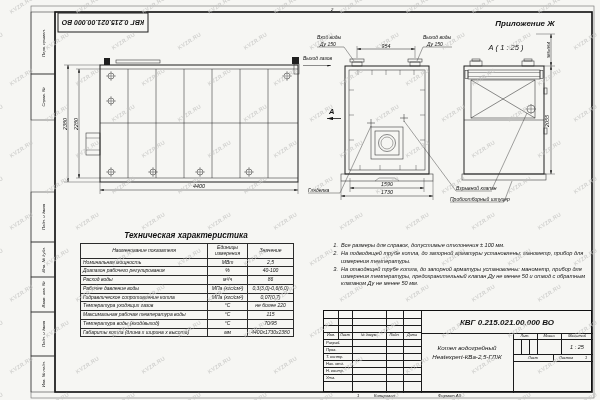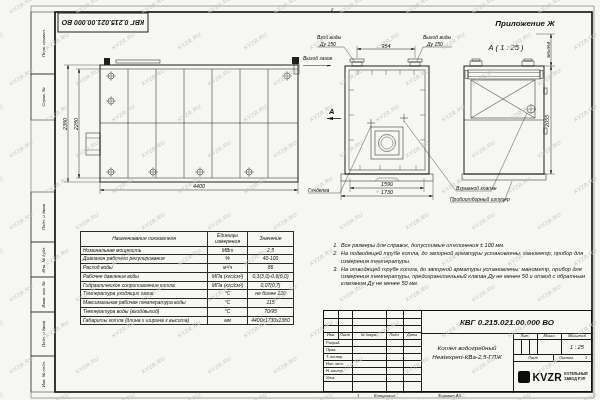--- a/index.html
+++ b/index.html
@@ -268,20 +268,21 @@
 
     <g>
       <path class="sXT" d="M544,174 H555"></path>
       <line x1="551" y1="66" x2="551" y2="174" class="sDim" marker-start="url(#ar)" marker-end="url(#ar)"></line>
       <text class="tDim" transform="rotate(-90,549.3,121)" x="549.3" y="121" text-anchor="middle">2055</text>
     </g>
   </g>
 </svg>
 
 <div class="abs" id="spec-wrap">
+  <div id="spec-title">Техническая характеристика</div>
   <table id="spec-table">
     <colgroup>
         <col class="n">
         <col class="u">
         <col class="v">
       </colgroup>
     <tbody>
         <tr>
       <th>Наименование показателя</th>
       <th>Единицы измерения</th>
@@ -400,28 +401,20 @@
 
   <div class="tbt" style="left:189px;top:23.3px;width:24px">Лит.</div>
   <div class="tbt" style="left:213px;top:23.3px;width:24px">Масса</div>
   <div class="tbt" style="left:237px;top:23.3px;width:32px">Масштаб</div>
   <div class="tbt tb-scale">1 : 25</div>
 
   <div class="tbt" style="left:189px;top:44.5px;width:40px">Лист</div>
   <div class="tbt" style="left:229px;top:44.5px;width:26px">Листов</div>
   <div class="tbt" style="left:257px;top:44.5px;width:10px">1</div>
 
-  <div class="tb-logo">
-    <div class="logo-sq"></div>
-    <div class="logo-kvzr">KVZR</div>
-    <div class="logo-sub">
-      <span>КОТЕЛЬНЫЙ</span>
-      <span>ЗАВОД РЭП</span>
-    </div>
-  </div>
 </div>
 
 <div class="abs" id="wm">
     <span style="left: 8px; top: 2px;">KVZR.RU</span>
     <span style="left: 74px; top: 2px;">KVZR.RU</span>
     <span style="left: 140px; top: 2px;">KVZR.RU</span>
     <span style="left: 206px; top: 2px;">KVZR.RU</span>
     <span style="left: 272px; top: 2px;">KVZR.RU</span>
     <span style="left: 338px; top: 2px;">KVZR.RU</span>
     <span style="left: 404px; top: 2px;">KVZR.RU</span>

